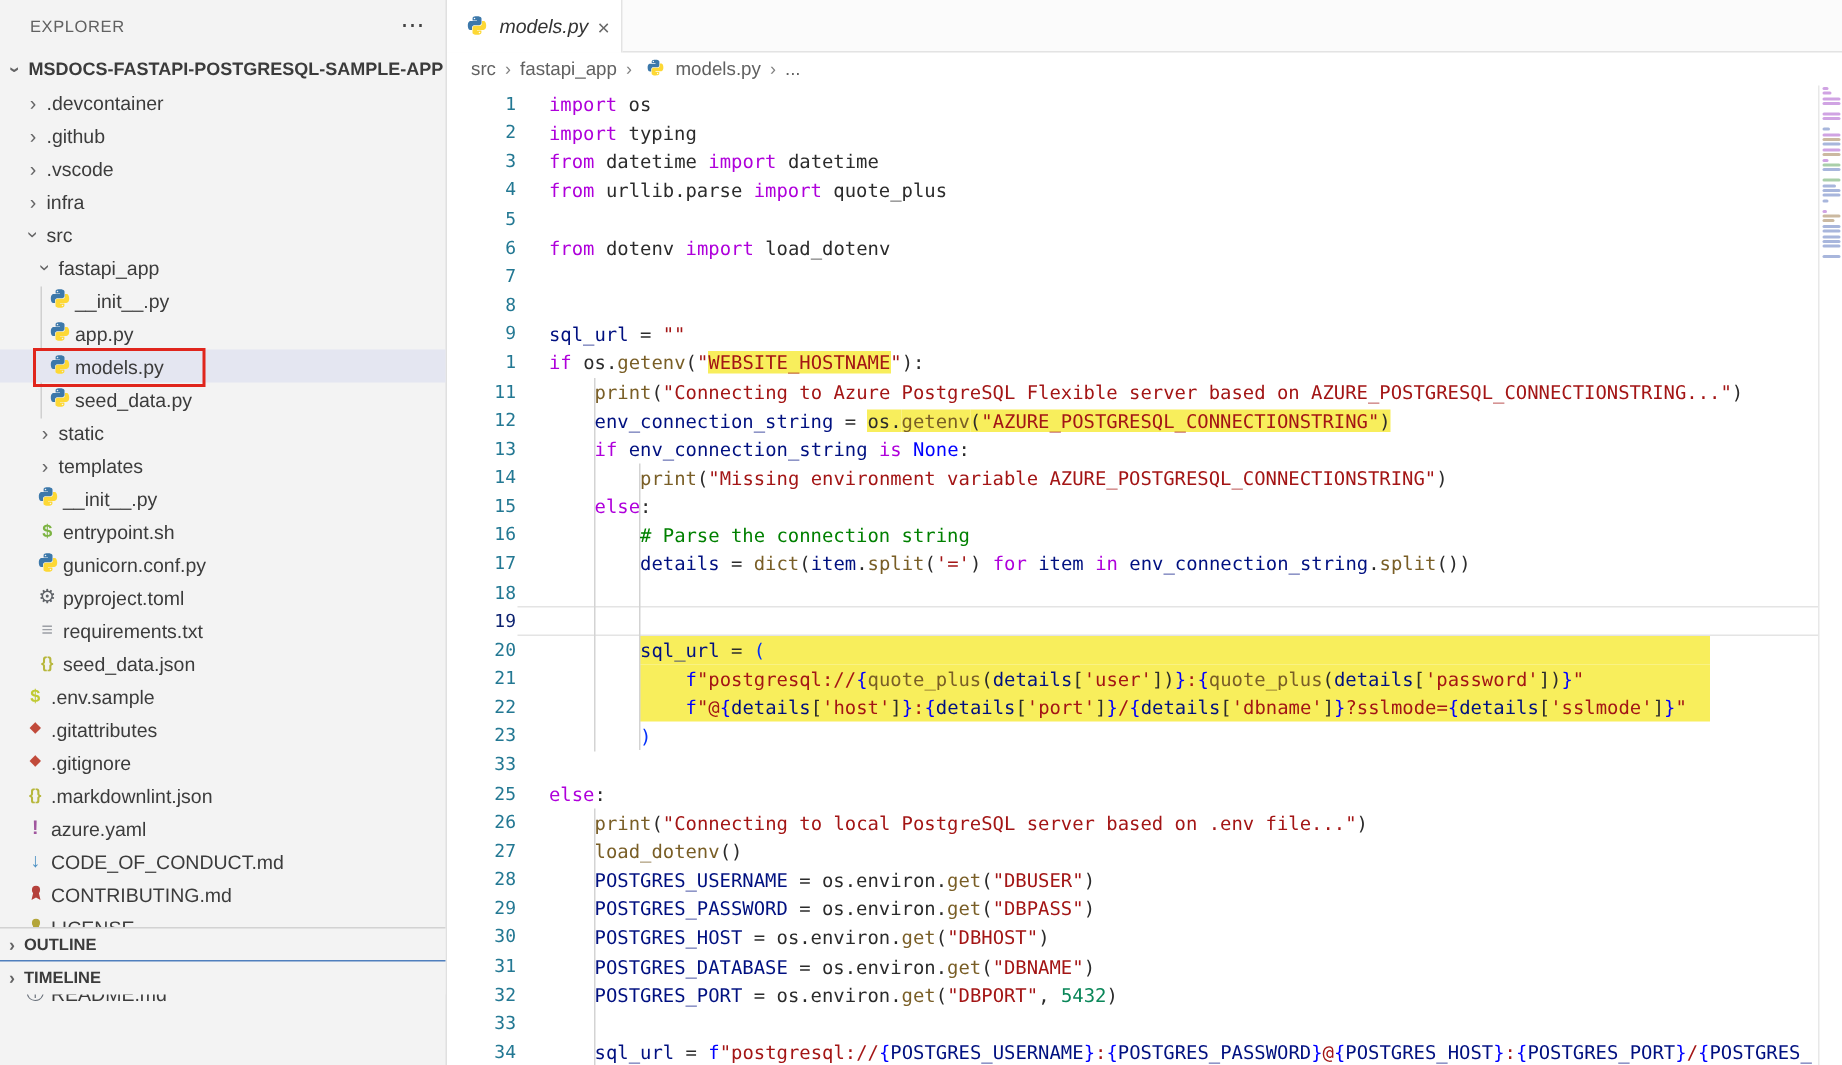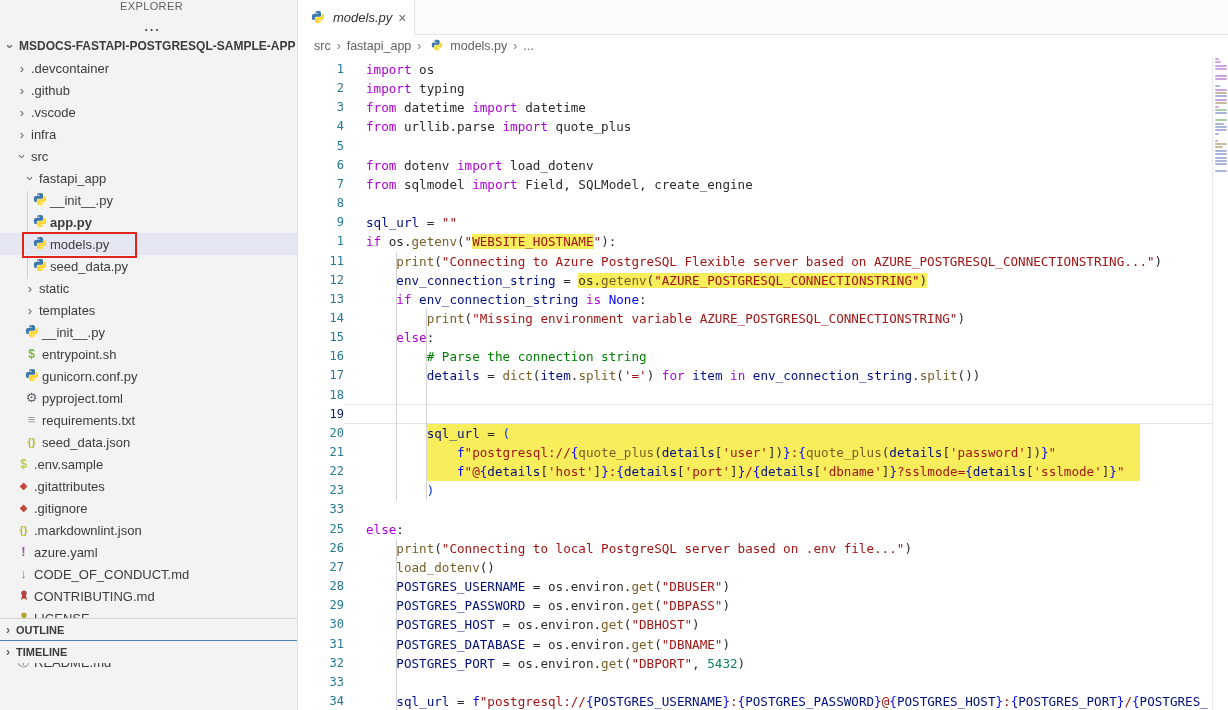--- a/index.html
+++ b/index.html
@@ -3,21 +3,21 @@
 <meta charset="utf-8">
 <style>
   html,body{margin:0;padding:0;}
   body{
     width:1228px;height:710px;position:relative;overflow:hidden;
     background:#fff;font-family:"Liberation Sans","DejaVu Sans",sans-serif;
     -webkit-font-smoothing:antialiased;
   }
   
   .sidebar{position:absolute;left:0;top:0;width:297px;height:710px;background:#f3f3f3;border-right:1px solid #e0e0e0;}
-  .sb-header{height:35px;display:flex;align-items:center;justify-content:space-between;padding:0 14px 0 20px;flex-direction:column;}
+  .sb-header{height:35px;display:flex;align-items:center;justify-content:space-between;padding:0 14px 0 20px;}
   .sb-title{font-size:11px;color:#616161;letter-spacing:.4px;}
   .more{color:#424242;font-size:16px;line-height:10px;cursor:pointer;}
   .root-row{height:22px;display:flex;align-items:center;font-weight:bold;font-size:12px;color:#3b3b3b;padding-left:2px;white-space:nowrap;overflow:hidden;}
   .tree{position:absolute;top:57px;left:0;right:0;}
   .row{height:22px;display:flex;align-items:center;font-size:13px;color:#3c3c3c;position:relative;white-space:nowrap;cursor:pointer;}
   .row.sel{background:var(--selrow,#e4e6f1);}
   .chev{width:16px;flex:none;text-align:center;color:#646465;font-size:13px;}
   .chev span{display:inline-block;}
   .chev .exp{transform:rotate(90deg);}
   .ficon{width:19px;flex:none;text-align:center;font-size:12px;line-height:12px;}
@@ -102,21 +102,21 @@
         <span class="chev"><span class="exp">›</span></span>
         <span class="lbl">fastapi_app</span>
       </div>
       <div class="row" style="padding-left: 30px;">
         <span class="ficon"><svg width="14" height="14" viewBox="0 0 32 32">
             <path fill="#3c78aa" d="M15.9 2c-7 0-6.6 3-6.6 3v3.2h6.7v1H6.6S2 8.7 2 15.9s4 7 4 7h2.4v-3.4s-.13-4 3.96-4h6.7s3.8.06 3.8-3.7V5.8S23.5 2 15.9 2zm-3.7 2.1a1.2 1.2 0 1 1 0 2.4 1.2 1.2 0 0 1 0-2.4z"></path>
             <path fill="#fdd835" d="M16.1 30c7 0 6.6-3 6.6-3v-3.2H16v-1h9.4S30 23.3 30 16.1s-4-7-4-7h-2.4v3.4s.13 4-3.96 4h-6.7s-3.8-.06-3.8 3.7v6.3S8.5 30 16.1 30zm3.7-2.1a1.2 1.2 0 1 1 0-2.4 1.2 1.2 0 0 1 0 2.4z"></path>
           </svg></span>
         <span class="lbl">__init__.py</span>
       </div>
-      <div class="row" style="padding-left: 30px; font-weight: bold;">
+      <div class="row" style="padding-left: 30px;">
         <span class="ficon"><svg width="14" height="14" viewBox="0 0 32 32">
             <path fill="#3c78aa" d="M15.9 2c-7 0-6.6 3-6.6 3v3.2h6.7v1H6.6S2 8.7 2 15.9s4 7 4 7h2.4v-3.4s-.13-4 3.96-4h6.7s3.8.06 3.8-3.7V5.8S23.5 2 15.9 2zm-3.7 2.1a1.2 1.2 0 1 1 0 2.4 1.2 1.2 0 0 1 0-2.4z"></path>
             <path fill="#fdd835" d="M16.1 30c7 0 6.6-3 6.6-3v-3.2H16v-1h9.4S30 23.3 30 16.1s-4-7-4-7h-2.4v3.4s.13 4-3.96 4h-6.7s-3.8-.06-3.8 3.7v6.3S8.5 30 16.1 30zm3.7-2.1a1.2 1.2 0 1 1 0-2.4 1.2 1.2 0 0 1 0 2.4z"></path>
           </svg></span>
         <span class="lbl">app.py</span>
       </div>
       <div class="row sel" style="padding-left: 30px;">
         <span class="ficon"><svg width="14" height="14" viewBox="0 0 32 32">
             <path fill="#3c78aa" d="M15.9 2c-7 0-6.6 3-6.6 3v3.2h6.7v1H6.6S2 8.7 2 15.9s4 7 4 7h2.4v-3.4s-.13-4 3.96-4h6.7s3.8.06 3.8-3.7V5.8S23.5 2 15.9 2zm-3.7 2.1a1.2 1.2 0 1 1 0 2.4 1.2 1.2 0 0 1 0-2.4z"></path>
             <path fill="#fdd835" d="M16.1 30c7 0 6.6-3 6.6-3v-3.2H16v-1h9.4S30 23.3 30 16.1s-4-7-4-7h-2.4v3.4s.13 4-3.96 4h-6.7s-3.8-.06-3.8 3.7v6.3S8.5 30 16.1 30zm3.7-2.1a1.2 1.2 0 1 1 0-2.4 1.2 1.2 0 0 1 0 2.4z"></path>
@@ -276,21 +276,20 @@
       <div class="line" style="top: 79.6px;">
         <span class="num">5</span>
         <span class="ltext"></span>
       </div>
       <div class="line" style="top: 98.75px;">
         <span class="num">6</span>
         <span class="ltext"><span class="tk k">from</span><span class="tk d"> dotenv </span><span class="tk k">import</span><span class="tk d"> load_dotenv</span></span>
       </div>
       <div class="line" style="top: 117.9px;">
         <span class="num">7</span>
-        <span class="ltext"><span class="tk k">from</span><span class="tk d"> sqlmodel </span><span class="tk k">import</span><span class="tk d"> Field, SQLModel, create_engine</span></span>
       </div>
       <div class="line" style="top: 137.05px;">
         <span class="num">8</span>
         <span class="ltext"></span>
       </div>
       <div class="line" style="top: 156.2px;">
         <span class="num">9</span>
         <span class="ltext"><span class="tk v">sql_url</span><span class="tk d"> = </span><span class="tk s">""</span></span>
       </div>
       <div class="line" style="top: 175.35px;">

